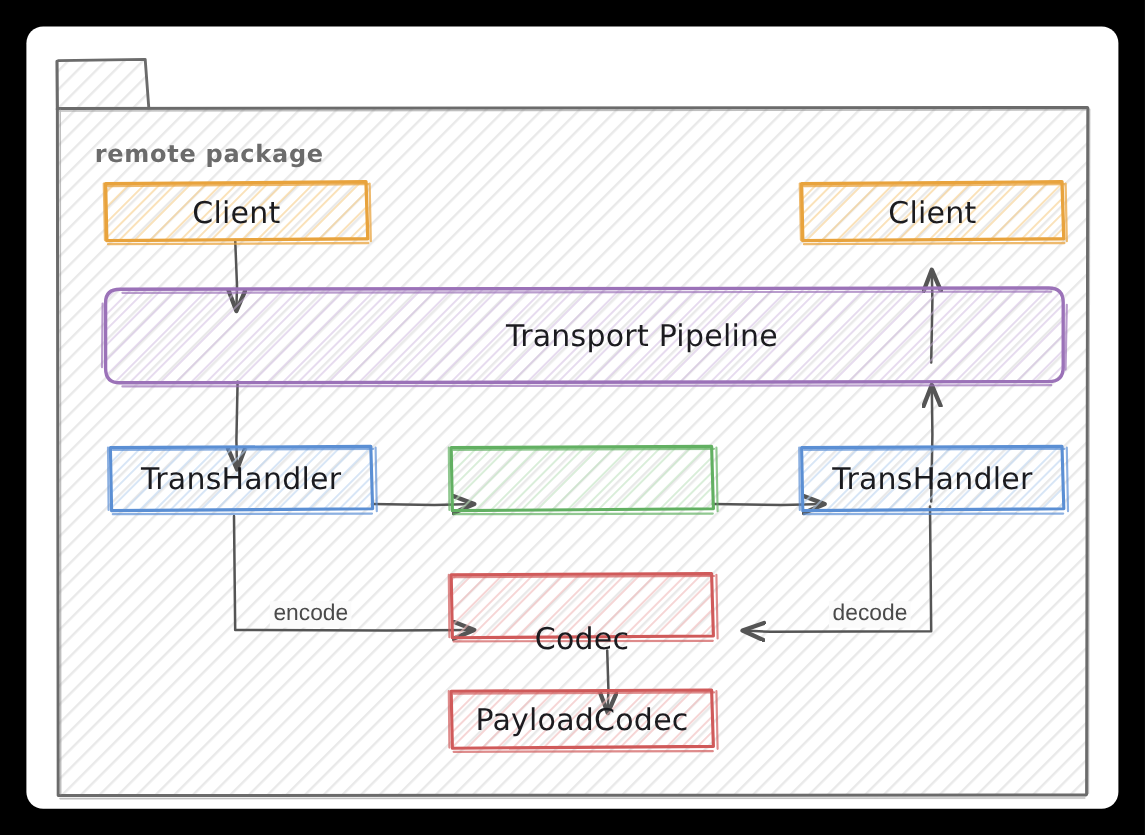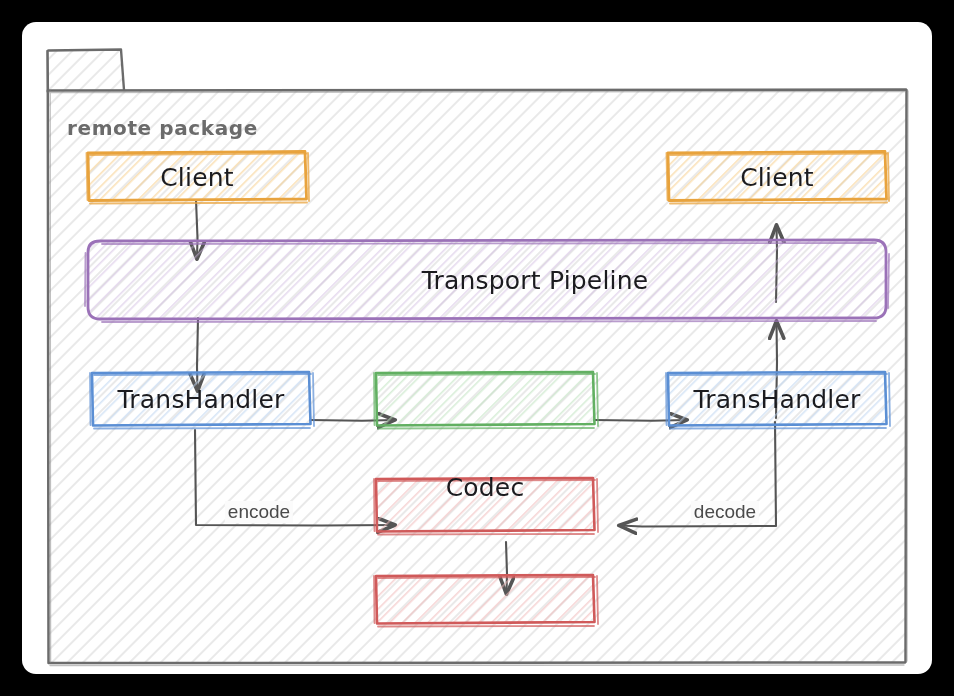--- a/index.html
+++ b/index.html
@@ -114,26 +114,27 @@
         <path d="M356,459 L573,458 M575,457 L576,510 M572,512 L356,512.5 M352,457 L352.5,509" fill="none" stroke="#d05a5a" stroke-width="1.8" opacity=".7" stroke-linecap="round"></path>
       </g>
 
       <g>
         <rect x="354" y="553" width="218" height="48" fill="url(#hatchRed)" opacity=".6"></rect>
         <path d="M354,554 L571,553 L572.5,600 L355,601.5 Z" fill="none" stroke="#d05a5a" stroke-width="2.6" stroke-linejoin="round"></path>
         <path d="M356,556 L573,555 M575,554 L576,602 M572,604 L356,604.5 M352,554 L352.5,601" fill="none" stroke="#d05a5a" stroke-width="1.8" opacity=".7" stroke-linecap="round"></path>
       </g>
     </svg>
 
-    <div class="lbl pkglbl" style="left:45px;top:94px;">remote package</div>
+    <div class="lbl pkglbl" style="left:57px;top:94px;">remote package</div>
 
     <div class="lbl boxlbl ctr" style="left:175px;top:155px;">Client</div>
     <div class="lbl boxlbl ctr" style="left:755px;top:155px;">Client</div>
     <div class="lbl boxlbl ctr" style="left:465px;top:258px;margin-left:48px;">Transport Pipeline</div>
     <div class="lbl boxlbl ctr" style="left:179px;top:377px;">TransHandler</div>
     <div class="lbl boxlbl ctr" style="left:755px;top:377px;">TransHandler</div>
-    <div class="lbl boxlbl ctr" style="left:463px;top:465px;">Codec</div>
+    <div class="lbl boxlbl ctr" style="left:463px;top:510px;">Codec</div>
+    <div class="lbl boxlbl ctr" style="left:463px;top:578px;">PayloadCodec</div>
 
     <div class="lbl edgelbl ctr" style="left:237px;top:490px;">encode</div>
     <div class="lbl edgelbl ctr" style="left:703px;top:490px;">decode</div>
 
   </div>
 </div>
 
 </body></html>

